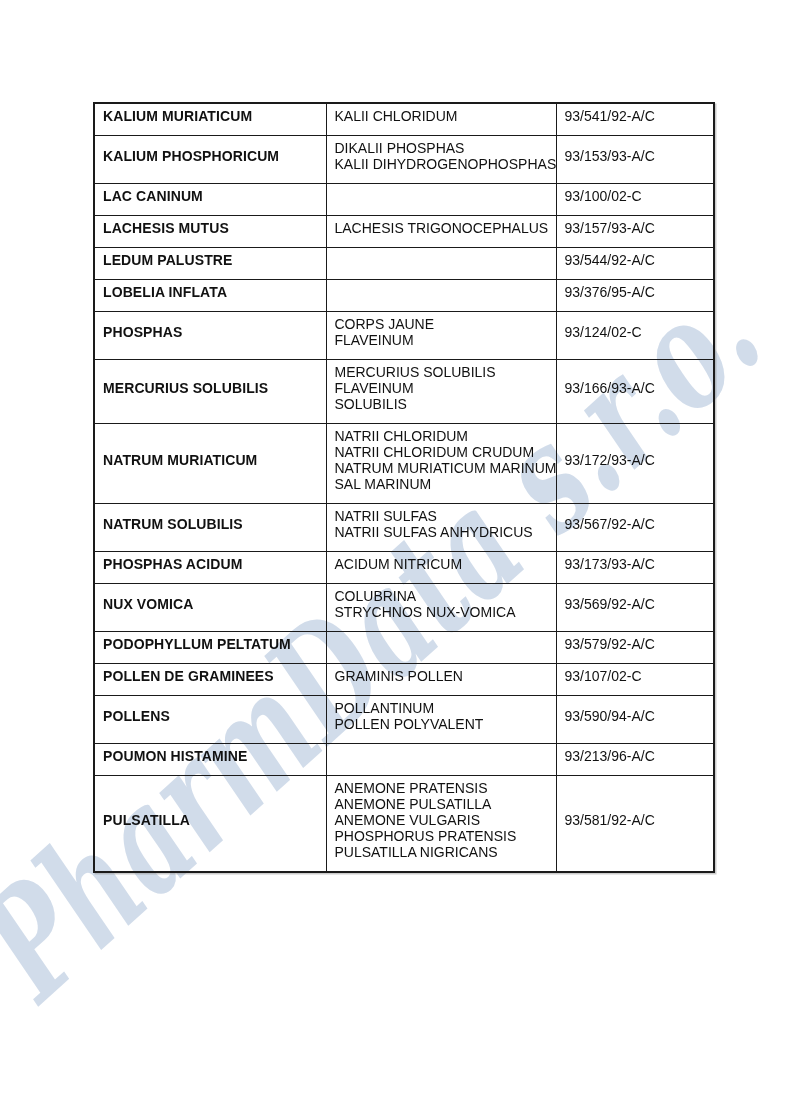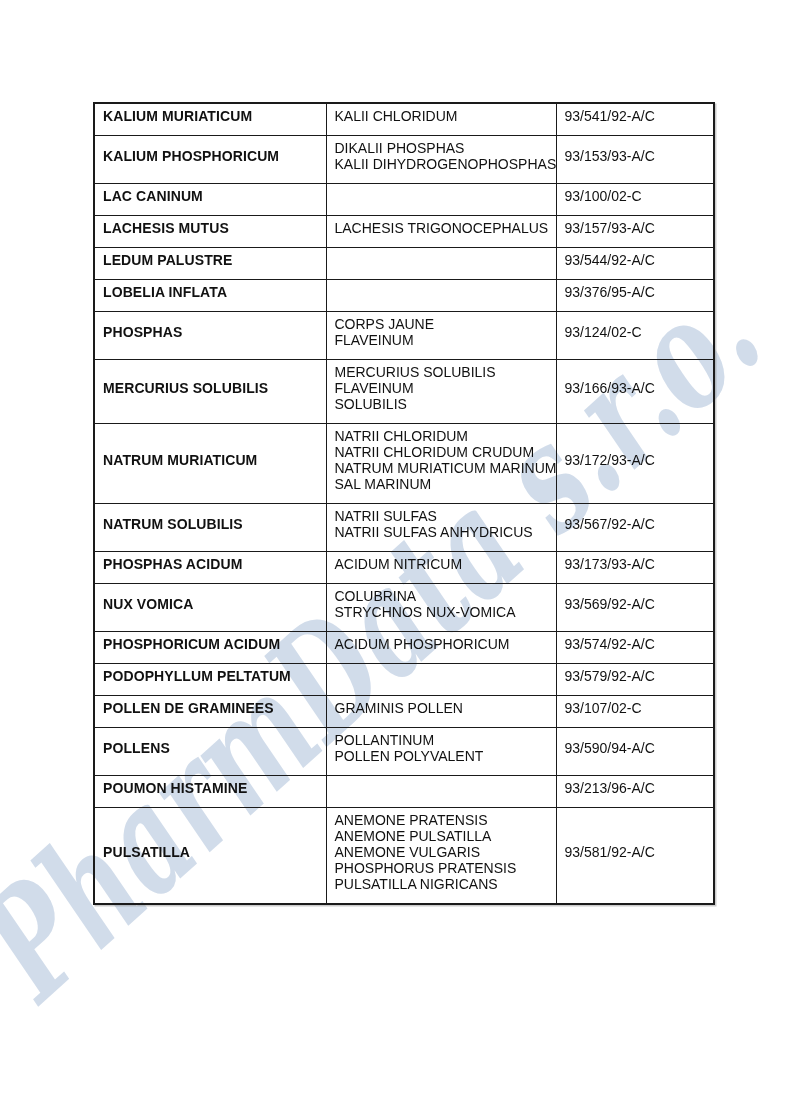--- a/index.html
+++ b/index.html
@@ -152,27 +152,20 @@
         </tr>
         <tr>
           <td class="col-name">NUX VOMICA</td>
           <td class="col-syn">
             <div class="syn-line">COLUBRINA</div>
             <div class="syn-line">STRYCHNOS NUX-VOMICA</div>
           </td>
           <td class="col-num">93/569/92-A/C</td>
         </tr>
         <tr>
-          <td class="col-name">PHOSPHORICUM ACIDUM</td>
-          <td class="col-syn">
-            <div class="syn-line">ACIDUM PHOSPHORICUM</div>
-          </td>
-          <td class="col-num">93/574/92-A/C</td>
-        </tr>
-        <tr>
           <td class="col-name">PODOPHYLLUM PELTATUM</td>
           <td class="col-syn"></td>
           <td class="col-num">93/579/92-A/C</td>
         </tr>
         <tr>
           <td class="col-name">POLLEN DE GRAMINEES</td>
           <td class="col-syn">
             <div class="syn-line">GRAMINIS POLLEN</div>
           </td>
           <td class="col-num">93/107/02-C</td>

